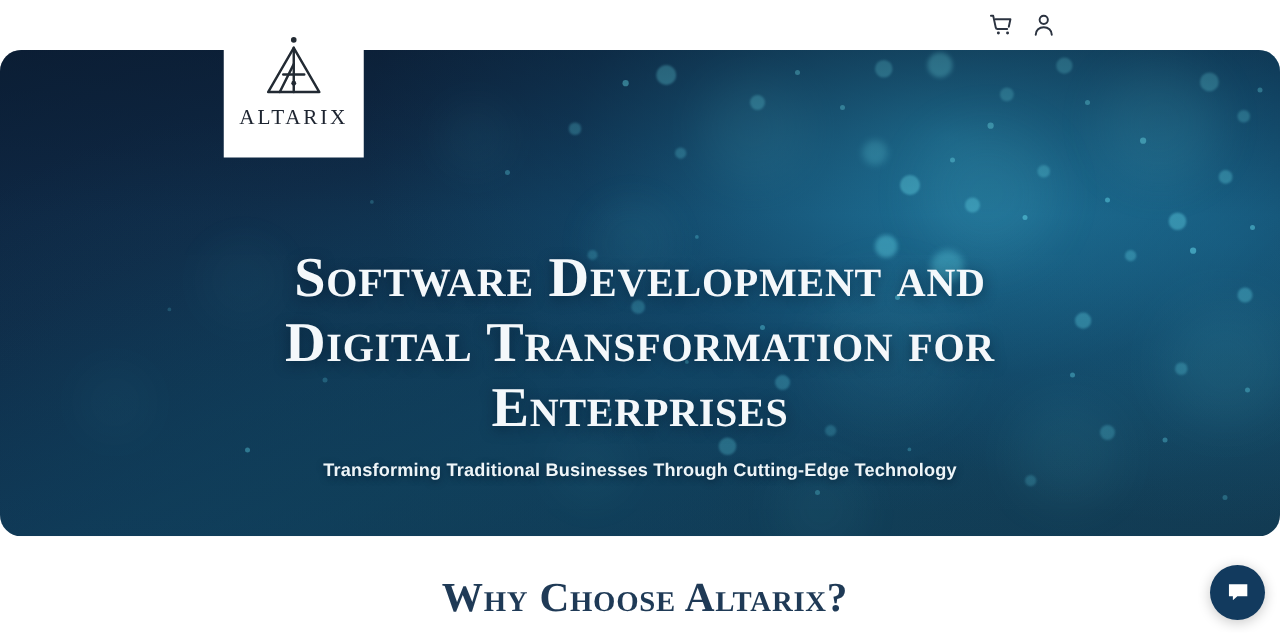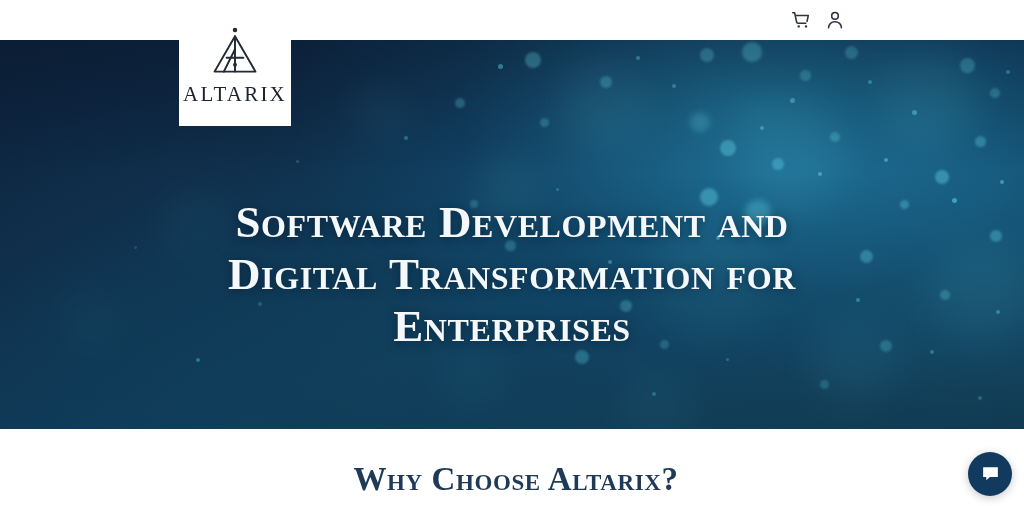--- a/index.html
+++ b/index.html
@@ -27,34 +27,35 @@
     position:absolute; top:0; left:179px;
     width:112px; height:126px;
     background:#ffffff; z-index:6;
     display:flex; flex-direction:column;
     align-items:center; justify-content:center;
     cursor:pointer;
   }
   .logo-mark{ width:56px; height:54px; margin-top:6px; }
   .logo-text{
     font-family:"Liberation Serif", serif;
-    font-size:21px; letter-spacing:2.2px;
+    font-size:17px; letter-spacing:2.2px;
     color:#1d2430; margin-top:2px; white-space:nowrap;
   }
 
   
   .hero{
     position:absolute; top:40px; left:0;
     width:1024px; height:389px;
     overflow:hidden;
     background:
       radial-gradient(ellipse 620px 400px at 74% 18%, rgba(36,132,170,0.85) 0%, rgba(20,86,124,0.35) 48%, rgba(0,0,0,0) 75%),
       radial-gradient(ellipse 480px 320px at 96% 40%, rgba(30,120,160,0.55) 0%, rgba(0,0,0,0) 70%),
       radial-gradient(ellipse 700px 460px at 30% 95%, rgba(17,66,92,0.75) 0%, rgba(0,0,0,0) 72%),
       linear-gradient(155deg, #0d233d 0%, #102c4a 26%, #11466a 58%, #13425c 82%, #143f58 100%);
+    border-radius: 17px;
   }
   .hero-tint{
     position:absolute; inset:0;
     background:linear-gradient(180deg, rgba(8,22,40,0.42) 0%, rgba(8,22,40,0.05) 34%, rgba(10,40,60,0.18) 100%);
     pointer-events:none;
   }
   .bokeh{ position:absolute; inset:0; pointer-events:none; }
   .bokeh b{
     position:absolute; display:block; border-radius:50%;
     background:#5fd4e8;
@@ -195,20 +196,21 @@
     <b style="left:196px;top:318px;width:4px;height:4px;opacity:.48;"></b>
     <b style="left:134px;top:206px;width:3px;height:3px;opacity:.22;"></b>
     <b style="left:556px;top:148px;width:3px;height:3px;opacity:.34;"></b>
     <b style="left:486px;top:286px;width:3px;height:3px;opacity:.30;"></b>
     <b style="left:978px;top:356px;width:4px;height:4px;opacity:.34;"></b>
   </div>
   <div class="hero-tint"></div>
 
   <div class="hero-copy">
     <h1 class="hero-title">Software Development and Digital Transformation for Enterprises</h1>
+    <p class="hero-sub">Transforming Traditional Businesses Through Cutting-Edge Technology</p>
   </div>
 </div>
 
 <div class="header-bar">
   <div class="header-icons">
     <a class="hicon" title="Cart">
       <svg viewBox="0 0 24 24" width="22" height="22" fill="none" stroke="#2b3340" stroke-width="1.7" stroke-linecap="round" stroke-linejoin="round">
         <path d="M3 4h2l2.2 10.2a1.6 1.6 0 0 0 1.6 1.3h8.4"></path>
         <path d="M7 7h13l-1.4 6.5"></path>
         <circle cx="9.5" cy="19" r="1.3" fill="#2b3340" stroke="none"></circle>

